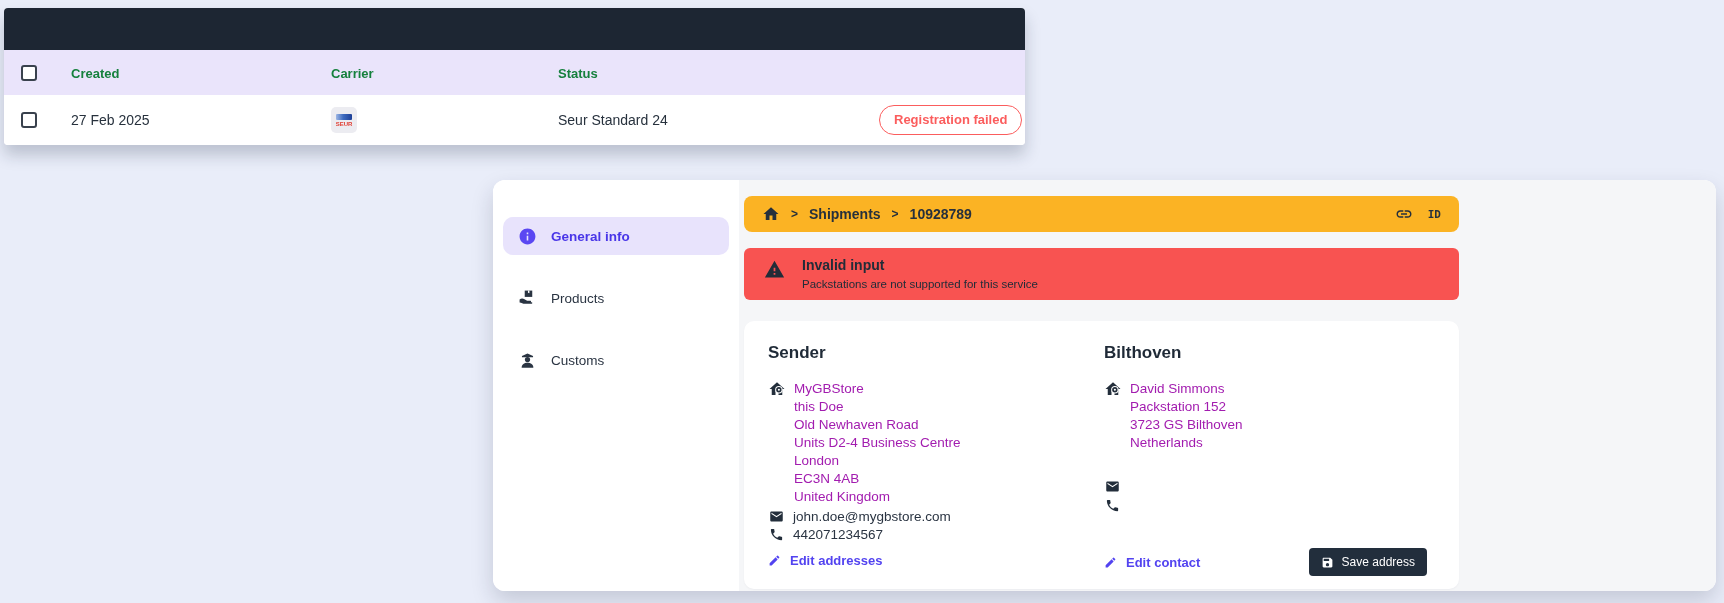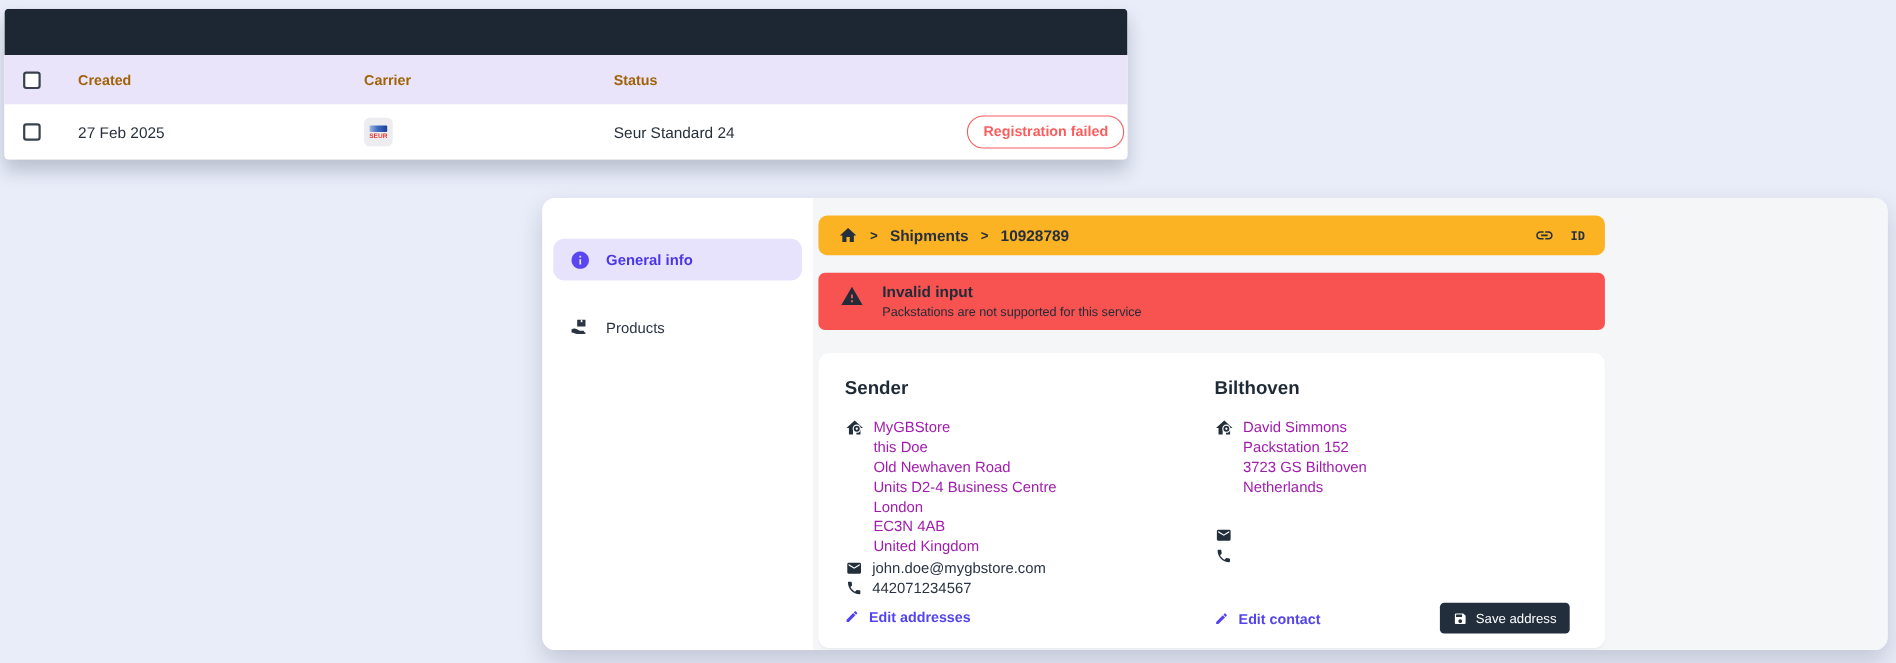--- a/index.html
+++ b/index.html
@@ -20,21 +20,21 @@
     overflow:hidden;
   }
   .table-topbar { height:42px; background:#1d2633; }
   .thead { height:45px; background:#eae4fb; display:flex; align-items:center; }
   .trow  { height:50px; background:#fff;   display:flex; align-items:center; }
   .col-check   { width:50px; display:flex; justify-content:center; }
   .col-created { width:260px; padding-left:17px; }
   .col-carrier { width:227px; padding-left:17px; }
   .col-service { width:321px; padding-left:17px; }
   .col-status  { flex:1; padding-left:17px; }
-  .thead span { font-size:13px; font-weight:700; color:#a16207; }
+  .thead span { font-size:13px; font-weight:700; color:#15803d; }
   .trow { font-size:14px; color:#27313d; }
   .checkbox {
     width:16px; height:16px; border:2px solid #39414d; border-radius:3px;
     background:#fff; cursor:pointer;
   }
   .carrier-chip {
     width:26px; height:26px; border-radius:5px; background:#ececf1;
     display:flex; flex-direction:column; align-items:center; justify-content:center; gap:1px;
   }
   .carrier-bar { width:16px; height:6px; border-radius:1px;
@@ -163,20 +163,30 @@
     </div>
     <div class="side-item">
       <span class="icn">
         <svg viewBox="0 0 24 24" fill="currentColor">
           <path d="M8.5 2h9.5v8H8.5z"></path>
           <path d="M12.6 2h1.8v3.4l-.9-.7-.9.7z" fill="#fff"></path>
           <path d="M2 13.2c2.3-1.7 4.4-1.3 6.2-.3l3.3 1.8h4.3c1 0 1 1.9 0 1.9h-3.4 4.9c1.05 0 1.05 2 0 2H8.7c-2.7 0-4.1-1.4-6.7-1.7z"></path>
         </svg>
       </span>
       <span>Products</span>
+    </div>
+    <div class="side-item">
+      <span class="icn">
+        <svg viewBox="0 0 24 24" fill="currentColor">
+          <path d="M5 6.2 12 3l7 3.2v1.6H5z"></path>
+          <circle cx="12" cy="10.8" r="3.3"></circle>
+          <path d="M4.6 21c0-3.9 3.3-6.2 7.4-6.2s7.4 2.3 7.4 6.2z"></path>
+        </svg>
+      </span>
+      <span>Customs</span>
     </div>
   </div>
 
   <div class="content">
     <div class="content-inner">
 
       <div class="breadcrumb">
         <span class="bc-iconbtn">
           <svg viewBox="0 0 24 24" fill="currentColor">
               <path d="M10 20v-6h4v6h5v-8h3L12 3 2 12h3v8z"></path>

